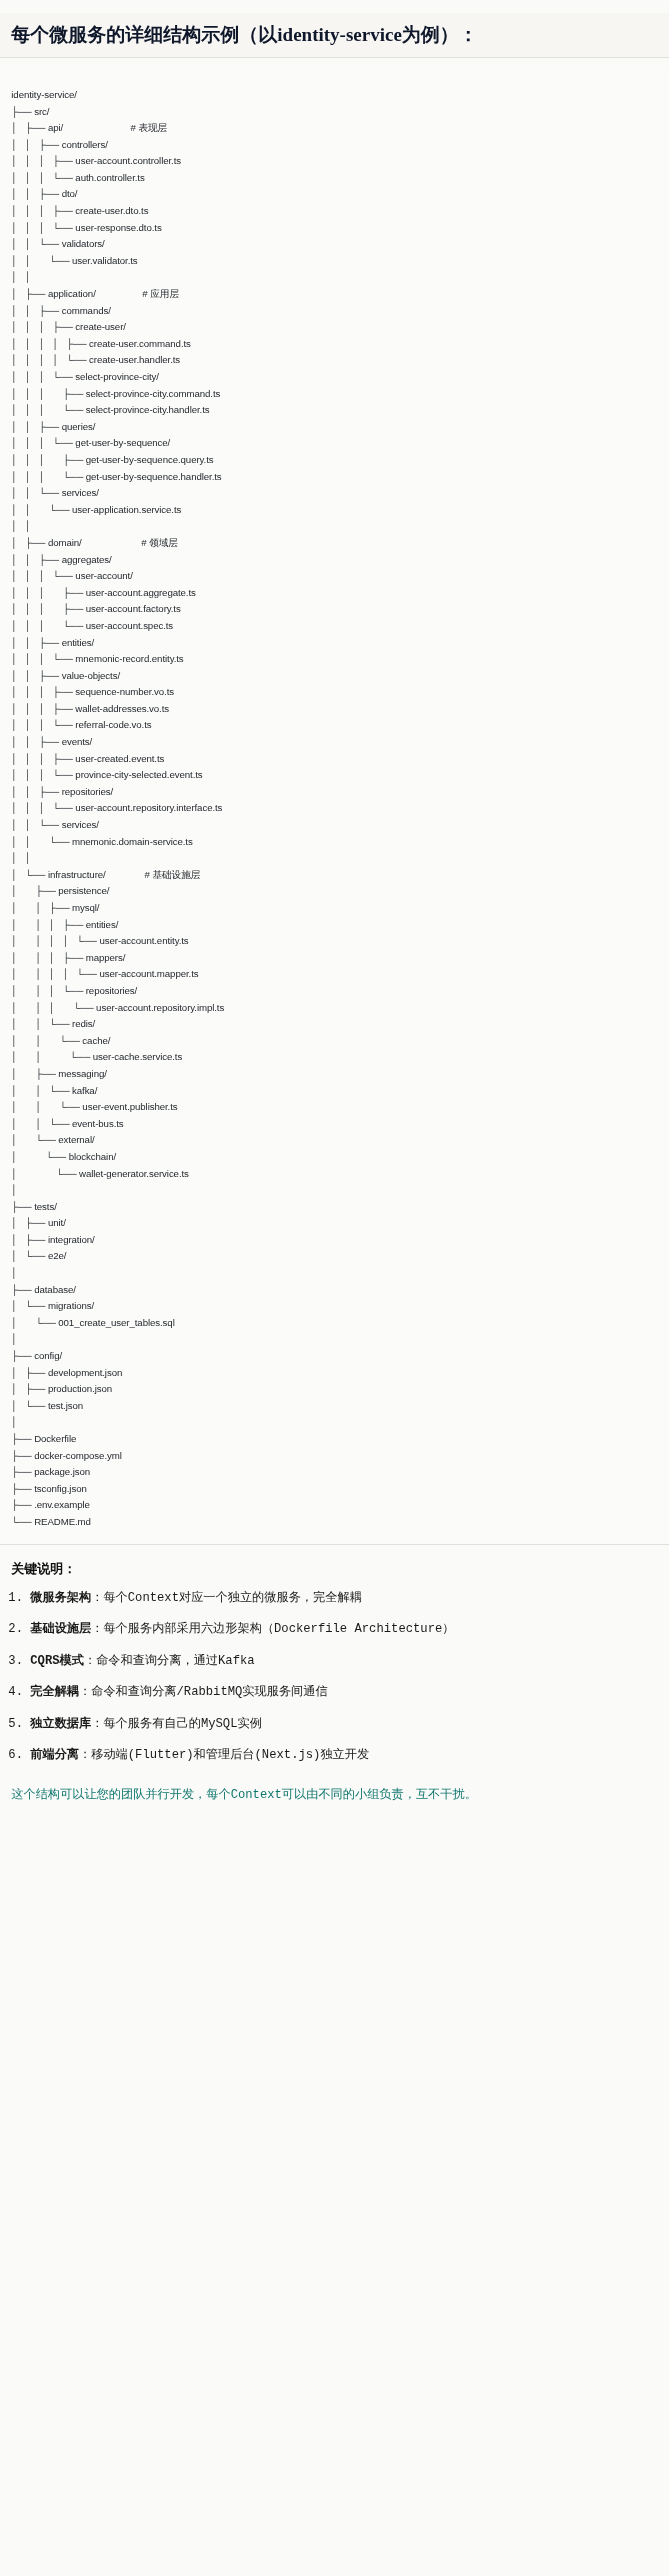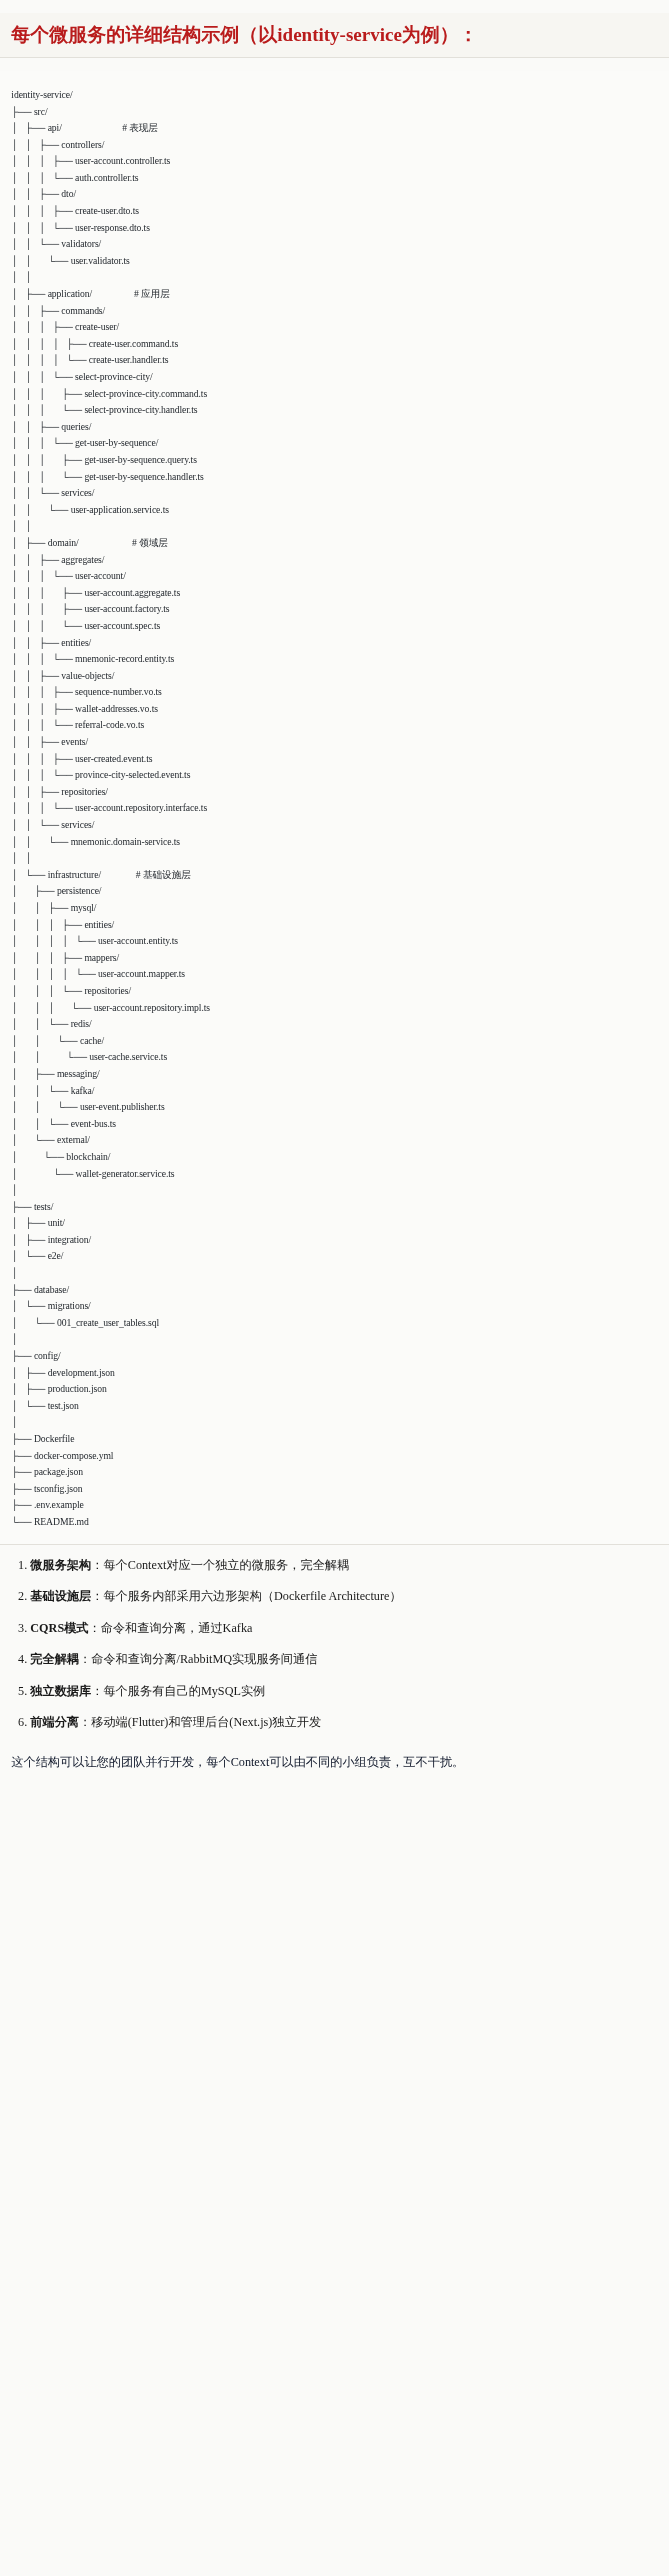--- a/index.html
+++ b/index.html
@@ -19,37 +19,37 @@
     box-sizing: border-box;
     background: #fafaf8;
   }
 
   
   .doc-heading {
     font-family: "Liberation Serif", serif;
     font-weight: bold;
     font-size: 19px;
     line-height: 1.4;
-    color: #b91c1c;
+    color: #0f172a;
     padding: 8.8px 11.3px 8.8px 11.3px;
     background: #f7f6f2;
     border-bottom: 0.6px solid #e2e0da;
     letter-spacing: 0px;
     white-space: nowrap;
   }
 
   
   .tree-block {
     background: #fbfbf9;
     padding: 16.3px 11.3px 13.8px 11.3px;
     border-bottom: 0.6px solid #e2e0da;
   }
   pre.tree {
     margin: 0;
-    font-family: Liberation Serif, serif;
+    font-family: Liberation Sans, sans-serif;
     font-size: 9.7px;
     line-height: 16.6px;
     color: #24292f;
     white-space: pre;
     tab-size: 4;
     letter-spacing: -0.1px;
   }
 
   
   .notes-block {
@@ -60,38 +60,38 @@
     font-family: "Liberation Serif", serif;
     font-weight: bold;
     font-size: 13px;
     color: #111111;
     margin: 3.8px 0 11.3px 0;
   }
   ol.notes-list {
     margin: 0;
     padding: 0 0 0 19px;
     list-style: decimal;
-    font-family: Liberation Serif, serif;
+    font-family: Liberation Mono, monospace;
     font-size: 12.2px;
     color: #1a1a1a;
   }
   ol.notes-list > li {
     margin: 0 0 13.8px 0;
     line-height: 1.45;
   }
   ol.notes-list > li:last-child { margin-bottom: 12px; }
   .note-term { font-weight: bold; }
   .note-sep { }
   .note-desc { }
 
   .closing-para {
-    font-family: Liberation Serif, serif;
+    font-family: Liberation Mono, monospace;
     font-size: 12.2px;
     line-height: 1.5;
-    color: #0f172a;
+    color: #0f766e;
     margin: 21px 0 0 0;
   }
 </style>
 </head>
 <body>
 
 <div class="page">
 
   <h1 class="doc-heading">每个微服务的详细结构示例（以identity-service为例）：</h1>
 
@@ -179,20 +179,21 @@
 │
 ├── Dockerfile
 ├── docker-compose.yml
 ├── package.json
 ├── tsconfig.json
 ├── .env.example
 └── README.md</pre>
   </div>
 
   <div class="notes-block">
+    <div class="notes-title">关键说明：</div>
     <ol class="notes-list">
         <li><span class="note-term">微服务架构</span><span class="note-sep">：</span><span class="note-desc">每个Context对应一个独立的微服务，完全解耦</span></li>
         <li><span class="note-term">基础设施层</span><span class="note-sep">：</span><span class="note-desc">每个服务内部采用六边形架构（Dockerfile Architecture）</span></li>
         <li><span class="note-term">CQRS模式</span><span class="note-sep">：</span><span class="note-desc">命令和查询分离，通过Kafka</span></li>
         <li><span class="note-term">完全解耦</span><span class="note-sep">：</span><span class="note-desc">命令和查询分离/RabbitMQ实现服务间通信</span></li>
         <li><span class="note-term">独立数据库</span><span class="note-sep">：</span><span class="note-desc">每个服务有自己的MySQL实例</span></li>
         <li><span class="note-term">前端分离</span><span class="note-sep">：</span><span class="note-desc">移动端(Flutter)和管理后台(Next.js)独立开发</span></li>
       </ol>
     <p class="closing-para">这个结构可以让您的团队并行开发，每个Context可以由不同的小组负责，互不干扰。</p>
   </div>

